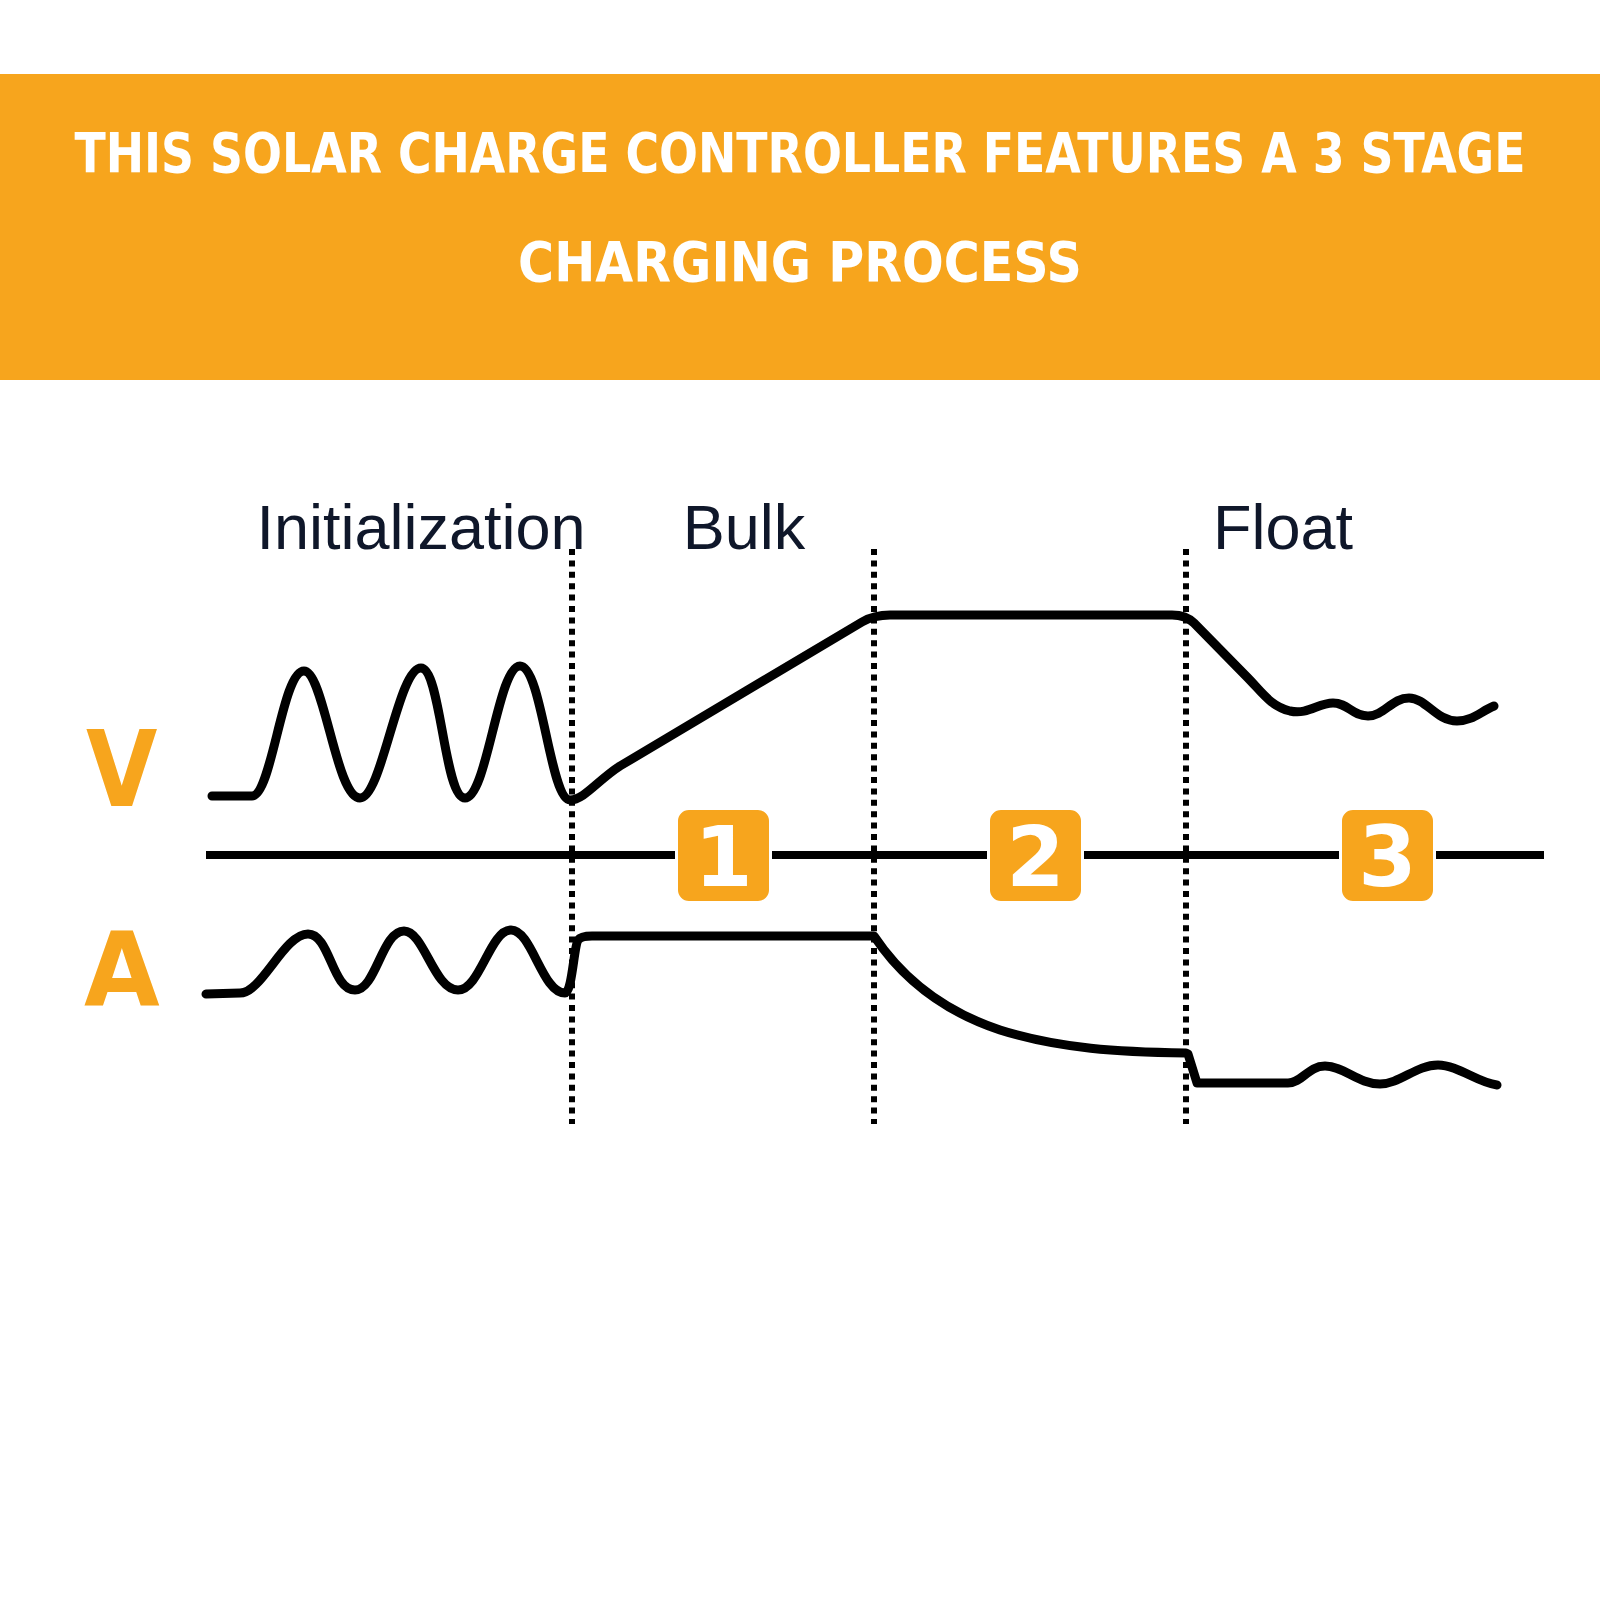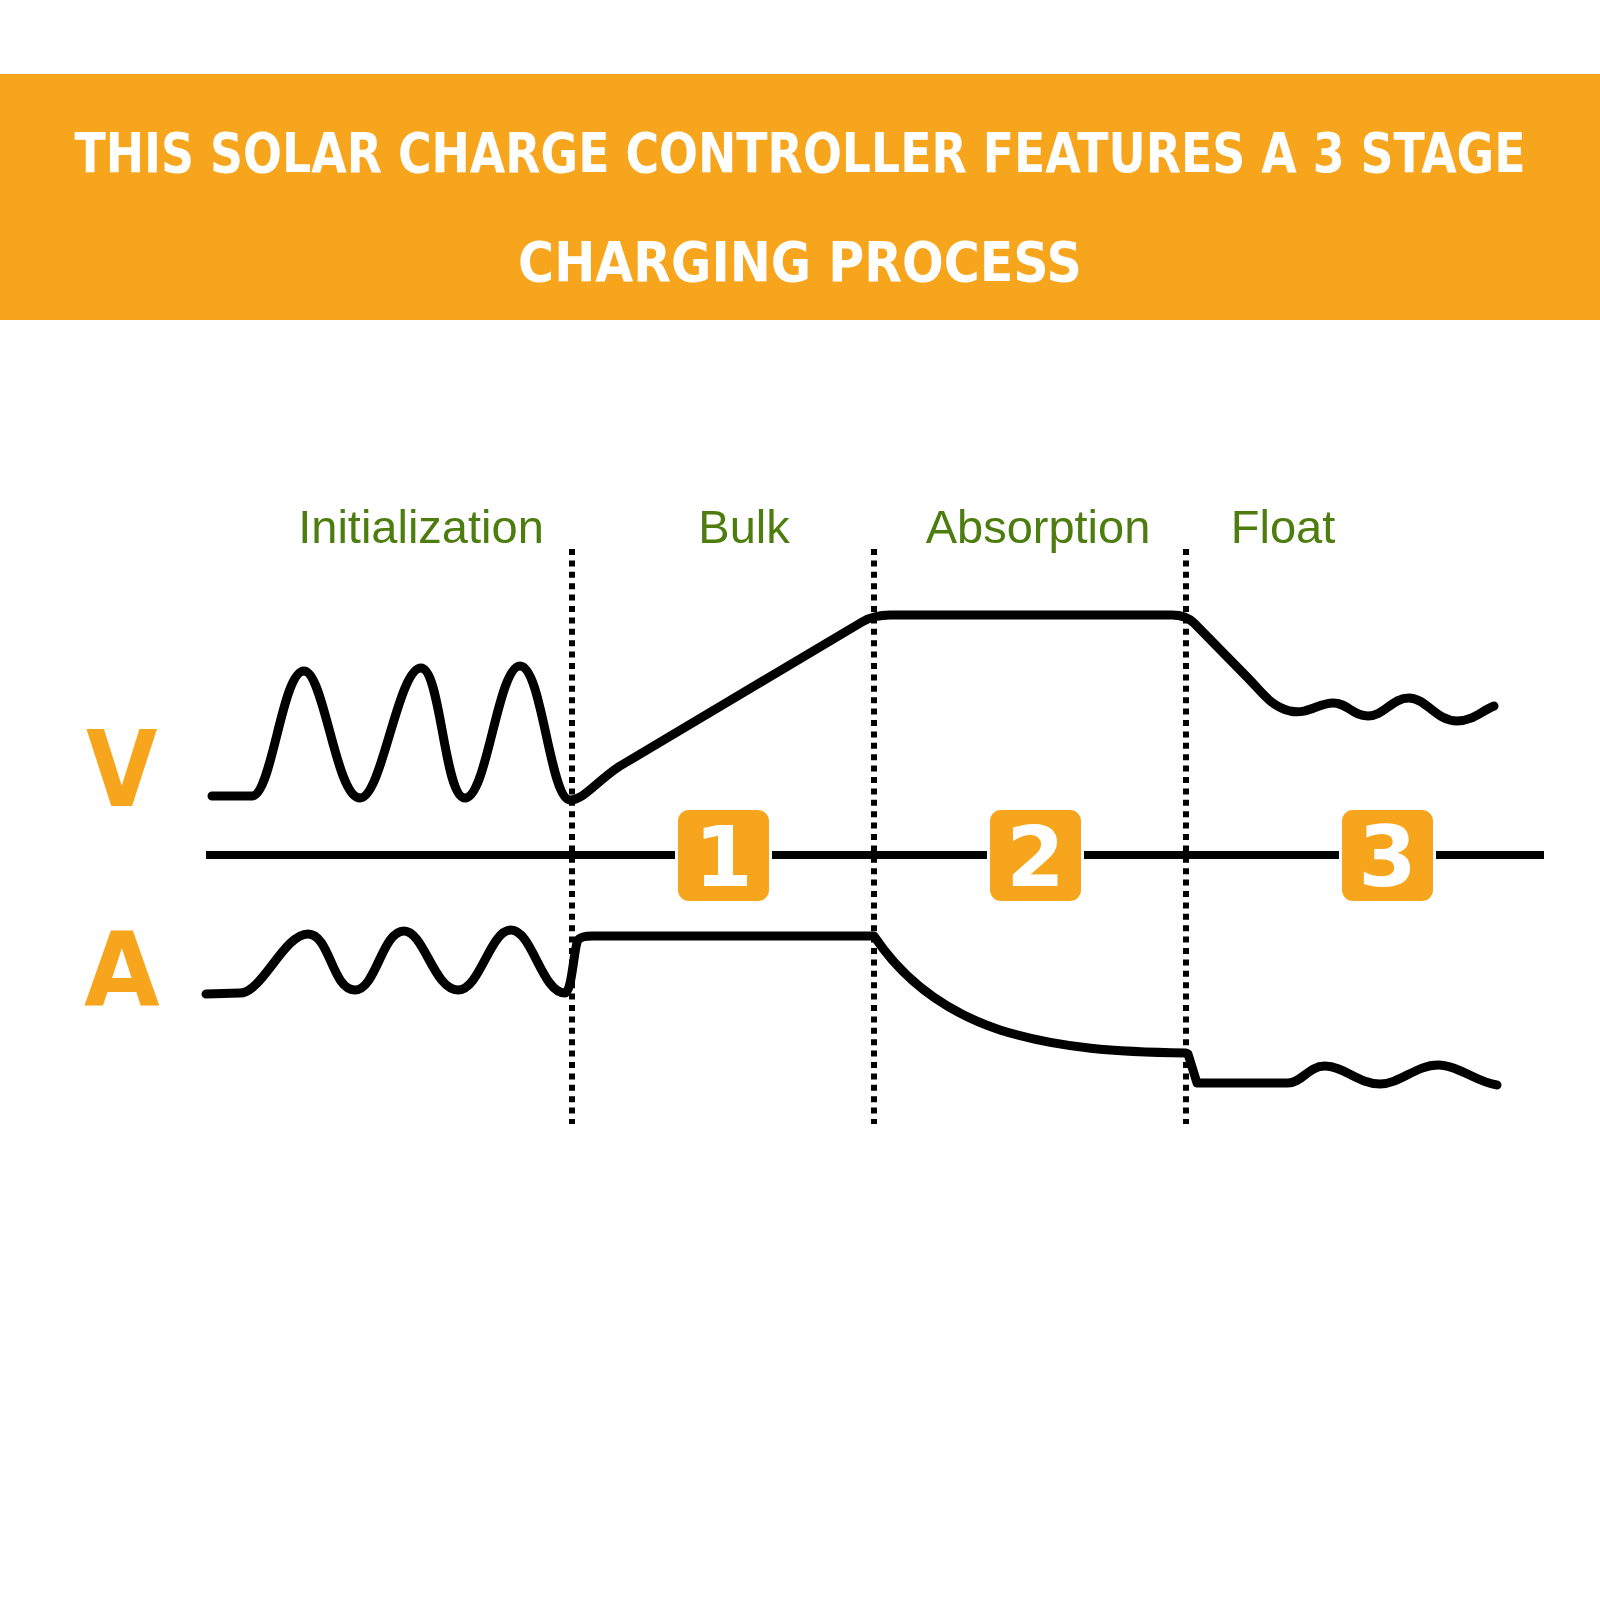--- a/index.html
+++ b/index.html
@@ -1,27 +1,27 @@
 <!DOCTYPE html>
 <html><head>
 <meta charset="utf-8">
 <style>
   html,body{margin:0;padding:0;background:#ffffff;}
   #canvas{position:relative;width:1600px;height:1600px;background:#ffffff;overflow:hidden;
           font-family:"DejaVu Sans",sans-serif;}
   
-  .banner{position:absolute;left:0;top:74px;width:1600px;height:246px;background:#F7A51D;}
+  .banner{position:absolute;left:0;top:74px;width:1600px;height:306px;background:#F7A51D;}
   .banner-line{position:absolute;left:50%;color:#ffffff;
                font-family:"DejaVu Sans",sans-serif;font-weight:bold;font-size:55px;line-height:55px;
                white-space:nowrap;}
   .banner-line1{top:51.5px;transform:translateX(-50%) scaleX(0.833);}
   .banner-line2{top:160.5px;transform:translateX(-50%) scaleX(0.893);}
   
-  .phase-label{position:absolute;top:498.5px;transform:translateX(-50%);color:#4d7c0f;
-               font-family:"Liberation Sans",sans-serif;font-size:47px;line-height:56px;
+  .phase-label{position:absolute;top:498.5px;transform:translateX(-50%);color:#0f172a;
+               font-family:"Liberation Sans",sans-serif;font-size:63px;line-height:56px;
                white-space:nowrap;}
   
   .vl{position:absolute;color:#F7A51D;font-family:"DejaVu Sans",sans-serif;font-weight:bold;
       white-space:nowrap;}
   .v-letter{left:86px;top:717px;font-size:106px;line-height:106px;transform:scaleX(0.87);transform-origin:0 0;}
   .a-letter{left:84px;top:918px;font-size:104px;line-height:104px;transform:scaleX(0.94);transform-origin:0 0;}
   
   .badge{position:absolute;top:807px;width:97px;height:97px;background:#F7A51D;border-radius:14px;
          border:3px solid #ffffff;box-sizing:border-box;display:flex;align-items:center;justify-content:center;}
   .badge-num{color:#ffffff;font-family:"DejaVu Sans",sans-serif;font-weight:bold;font-size:84px;line-height:84px;
@@ -94,21 +94,20 @@
       L 1288 1083
       C 1302 1083 1308 1066 1325 1066
       C 1344 1066 1358 1084 1380 1084
       C 1400 1084 1416 1065 1438 1065
       C 1458 1065 1478 1083 1497 1085
     "></path>
   </svg>
 
   <div class="phase-label" style="left:421px">Initialization</div>
   <div class="phase-label" style="left:744px">Bulk</div>
-  <div class="phase-label" style="left:1038px">Absorption</div>
   <div class="phase-label" style="left:1283px">Float</div>
 
   <div class="vl v-letter">V</div>
   <div class="vl a-letter">A</div>
 
   <div class="badge badge-1">
     <span class="badge-num">1</span>
   </div>
   <div class="badge badge-2">
     <span class="badge-num">2</span>

